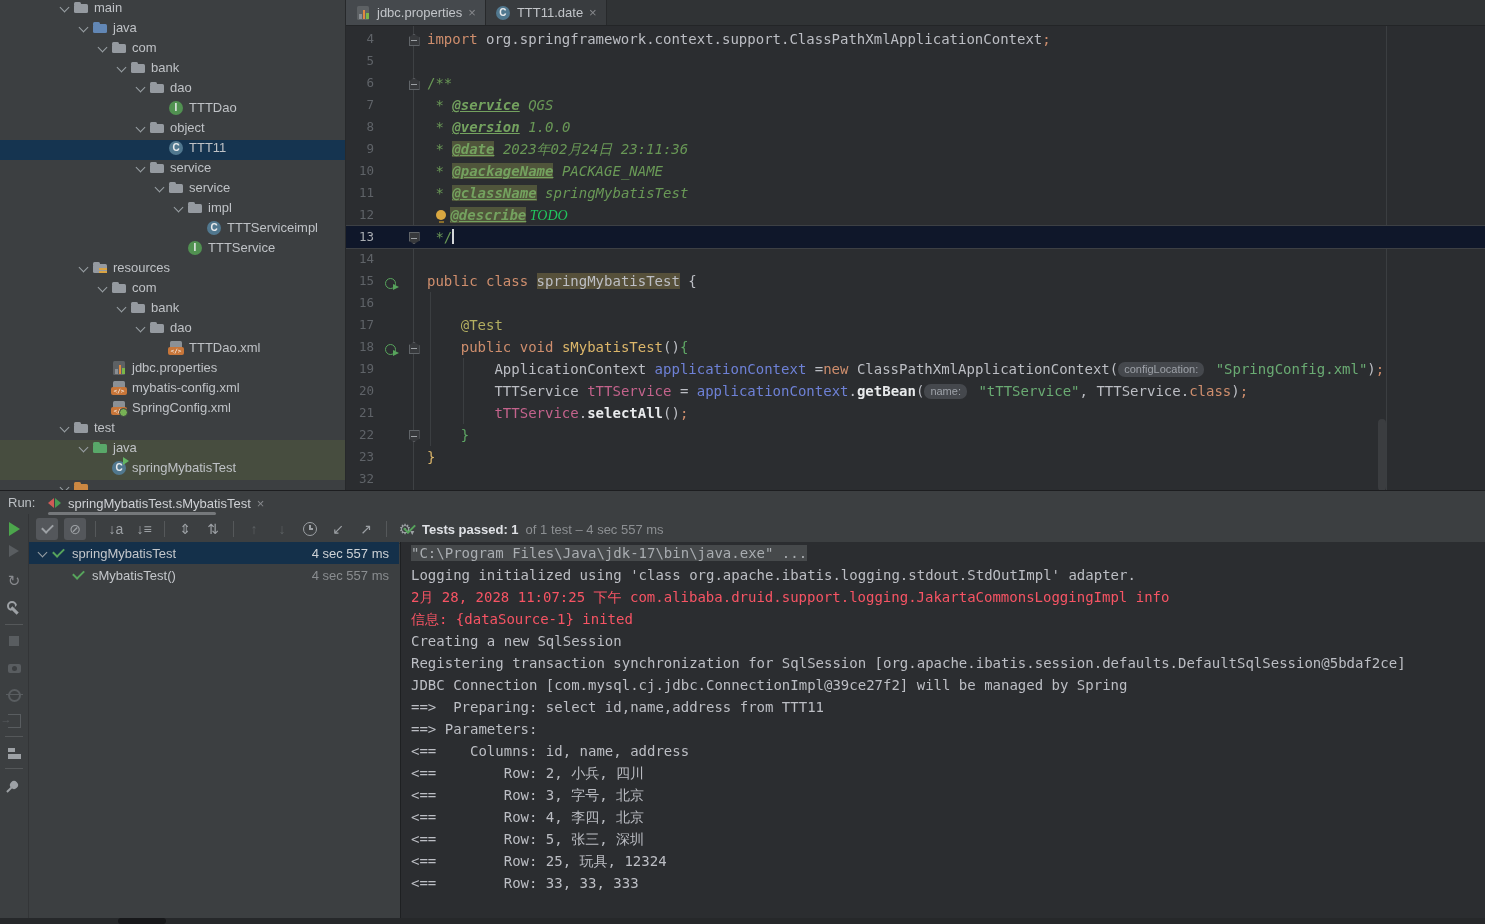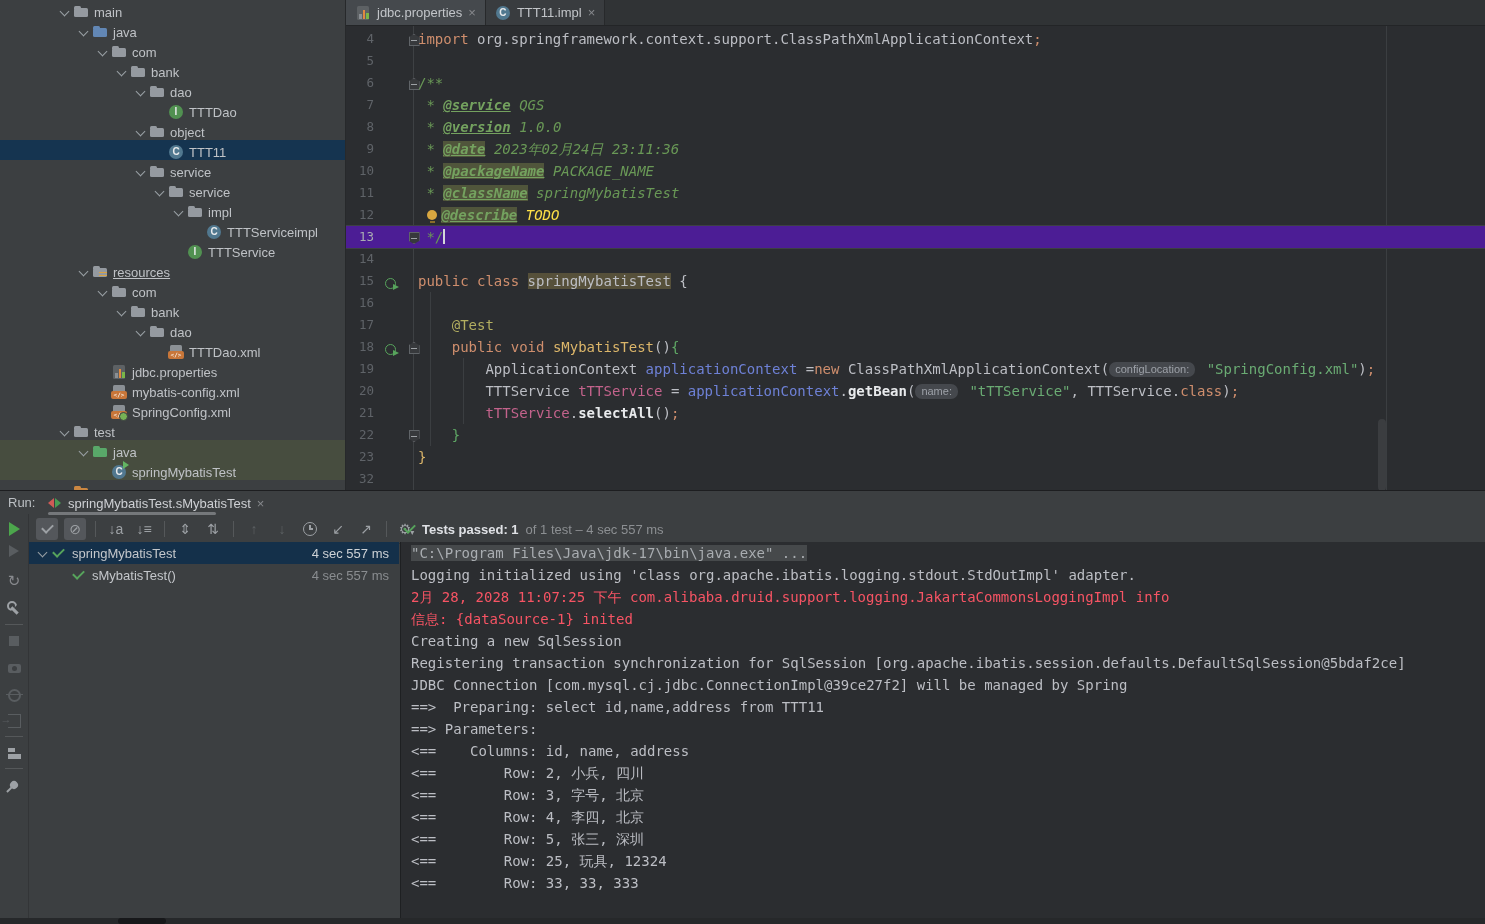--- a/index.html
+++ b/index.html
@@ -1,21 +1,21 @@
 <!DOCTYPE html>
 <html><head>
 <meta charset="utf-8">
 <style>
   html,body{margin:0;padding:0;background:#1e1f22;}
   #app{position:relative;width:1485px;height:924px;overflow:hidden;background:#2B2D30;
        font-family:"Liberation Sans",sans-serif;-webkit-font-smoothing:antialiased;}
   
   #project-panel{position:absolute;left:0;top:0;width:345px;height:490px;background:#3C3F41;
                  border-right:1px solid #27292b;overflow:hidden;}
-  .tree-row{height:20px;display:flex;align-items:flex-end;font-size:13px;color:#BFC2C6;white-space:nowrap;}
+  .tree-row{height:20px;display:flex;align-items:flex-start;font-size:13px;color:#BFC2C6;white-space:nowrap;}
   .tree-row.st-selected{background:#153450;}
   .tree-row.st-run{background:#474D3F;}
   .chev{width:16px;height:16px;position:relative;flex:none;}
   .chev::before{content:"";position:absolute;left:4px;top:4px;width:6px;height:6px;
                 border-right:1.6px solid #9aa0a5;border-bottom:1.6px solid #9aa0a5;transform:rotate(45deg);}
   .chev.hid::before{display:none;}
   .t-icon{width:16px;height:16px;position:relative;flex:none;margin-right:5px;}
   .t-label{padding-right:6px;}
   
   .fold-body{position:absolute;left:1px;top:4px;width:14px;height:9px;background:#959AA0;border-radius:1.5px;}
@@ -47,41 +47,41 @@
   #tabbar{position:absolute;left:0;top:0;right:0;height:25px;background:#303335;border-bottom:1px solid #232527;display:flex;}
   .ed-tab{display:flex;align-items:center;height:25px;padding:0 9px;gap:6px;
           border-right:1px solid #27292b;background:#393C3F;color:#C2C5C9;font-size:13px;}
   .ed-tab.active{background:#45494D;}
   .tab-close{color:#87898d;font-size:13px;line-height:13px;}
   .ti{width:16px;height:16px;position:relative;flex:none;}
   #code{position:absolute;left:0;top:26px;right:0;bottom:0;background:#2B2D30;
         font-family:"DejaVu Sans Mono","Liberation Mono",monospace;font-size:14px;}
   #code-lines{position:absolute;top:2px;left:0;right:0;}
   .code-line{position:relative;height:22px;line-height:22px;}
-  .code-line.cur{background:#4c1d95;box-shadow:0 1px 0 #3d4044,0 -1px 0 #3d4044;}
+  .code-line.cur{background:#0f172a;box-shadow:0 1px 0 #3d4044,0 -1px 0 #3d4044;}
   .ln{position:absolute;left:0;width:28px;text-align:right;color:#5F6368;font-size:12.5px;}
   .code-line.cur .ln{color:#A9ADB2;}
   .gut-run{position:absolute;left:34px;width:20px;text-align:center;}
   .run-circ{display:inline-block;width:9px;height:9px;border:1.8px solid #57A45C;border-radius:50%;position:relative;top:3px;}
   .run-circ::after{content:"";position:absolute;right:-4px;bottom:-2px;width:0;height:0;
                    border-left:6px solid #57A45C;border-top:3.5px solid transparent;border-bottom:3.5px solid transparent;}
   .gut-fold{position:absolute;left:58px;width:20px;text-align:center;}
   .fold-m{display:inline-block;width:9px;height:10px;background:#37393c;border:1px solid #606468;position:relative;top:2px;}
   .fold-start .fold-m{clip-path:polygon(50% 0,100% 28%,100% 100%,0 100%,0 28%);}
   .fold-end .fold-m{clip-path:polygon(0 0,100% 0,100% 72%,50% 100%,0 72%);}
   .fold-m::after{content:"";position:absolute;left:1.5px;right:1.5px;top:4.5px;height:1.5px;background:#9da1a5;}
-  .code-text{position:absolute;left:72px;white-space:pre;color:#BCBEC4;}
+  .code-text{position:absolute;left:81px;white-space:pre;color:#BCBEC4;}
   .tok-kw{color:#CF8E6D;} .tok-def{color:#BCBEC4;} .tok-semi{color:#CF8E6D;}
   .tok-cmt{color:#699856;} .tok-cmti{color:#699856;font-style:italic;}
   .tok-tag{color:#74A25F;font-style:italic;font-weight:bold;text-decoration:underline;}
   .tok-taghl{color:#74A25F;font-style:italic;font-weight:bold;text-decoration:underline;background:#50553B;}
   .tok-str{color:#6AAB73;} .tok-ann{color:#B3AE60;}
   .tok-meth{color:#DCB66A;} .tok-methb{color:#E8EAEC;font-weight:bold;}
   .tok-pink{color:#C4638C;} .tok-varb{color:#6E81D6;}
-  .tok-todo{color:#fde047;font-style:italic;}
+  .tok-todo{color:#22c55e;font-style:italic;font-family:Liberation Serif, serif;}
   .tok-clshl{color:#BCBEC4;background:#56503A;}
   .tok-braceG{color:#5FA865;} .tok-braceY{color:#DCB66A;}
   .tok-inlay{display:inline-block;background:#45484D;color:#9DA1A8;border-radius:7px;padding:0 6px;
              font-size:11px;font-family:"Liberation Sans",sans-serif;line-height:15px;vertical-align:1px;margin-right:3px;}
   .tok-bulb{display:inline-block;width:10px;height:10px;border-radius:50%;background:#D9A740;position:relative;top:0px;margin:0 4px 0 1px;}
   .tok-bulb::after{content:"";position:absolute;left:2.5px;bottom:-3px;width:5px;height:2.5px;background:#8a6d2a;}
   .tok-caret{display:inline-block;width:1.5px;height:15px;background:#D4D7DA;vertical-align:-2px;}
   #fold-guide{position:absolute;left:67px;top:0;bottom:0;width:1px;background:#3E4144;}
   #margin-guide{position:absolute;left:1040px;top:0;bottom:0;width:1px;background:#3B3E41;}
   #ed-scroll-thumb{position:absolute;left:1032px;top:393px;width:8px;height:72px;background:rgba(255,255,255,0.08);border-radius:4px;}
@@ -248,21 +248,21 @@
           </span>
           <span class="t-label">TTTServiceimpl</span>
         </div>
         <div class="tree-row" style="padding-left: 171px;">
           <span class="chev hid"></span>
           <span class="t-icon ic-interface">
             <span class="circ">I</span>
           </span>
           <span class="t-label">TTTService</span>
         </div>
-        <div class="tree-row" style="padding-left: 76px; text-decoration: underline;">
+        <div class="tree-row" style="padding-left: 76px;">
           <span class="chev"></span>
           <span class="t-icon ic-folder-resources">
             <span class="fold-flap"></span>
             <span class="fold-body"></span>
             <span class="res-bars"></span>
           </span>
           <span class="t-label">resources</span>
         </div>
         <div class="tree-row" style="padding-left: 95px;">
           <span class="chev"></span>
@@ -367,21 +367,21 @@
             <span class="pb2"></span>
             <span class="pb3"></span>
           </span>
           <span>jdbc.properties</span>
           <span class="tab-close">×</span>
         </div>
         <div class="ed-tab">
           <span class="ti">
             <span class="circ" style="background: rgb(81, 120, 143);">C</span>
           </span>
-          <span>TTT11.impl</span>
+          <span>TTT11.date</span>
           <span class="tab-close">×</span>
         </div>
       </div>
     <div id="code">
       <div id="fold-guide"></div>
       <div id="margin-guide"></div>
       <div class="indent-guide" style="left:84px;top:266px;height:154px;"></div>
       <div class="indent-guide" style="left:117px;top:332px;height:66px;"></div>
       <div id="code-lines">
           <div class="code-line">

